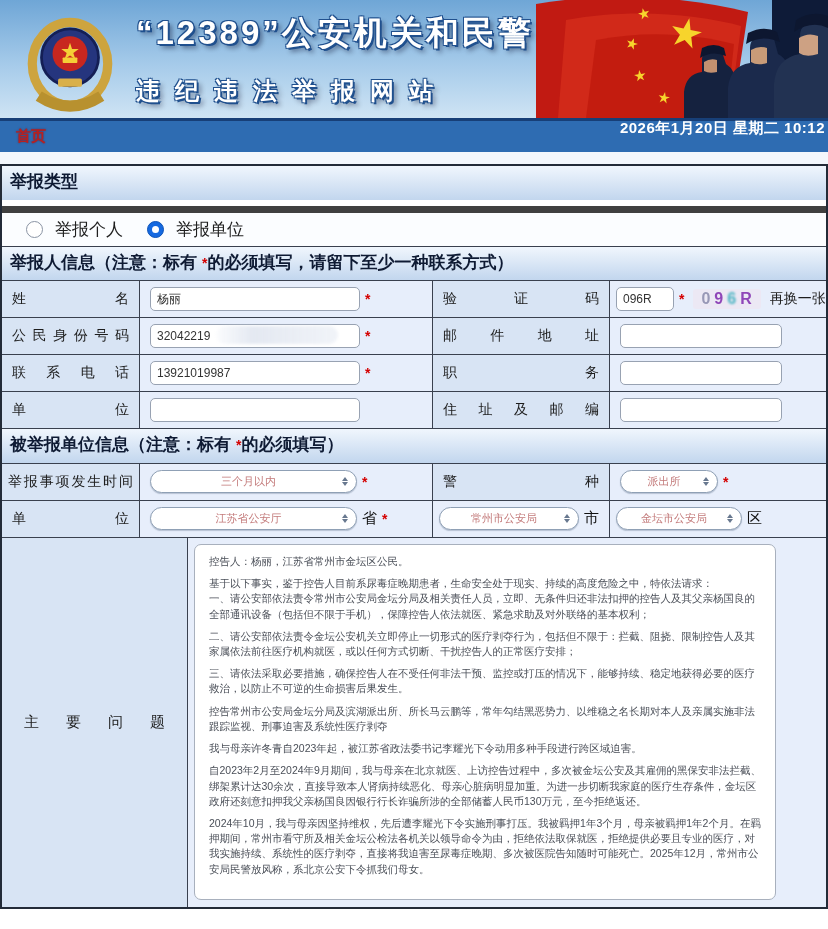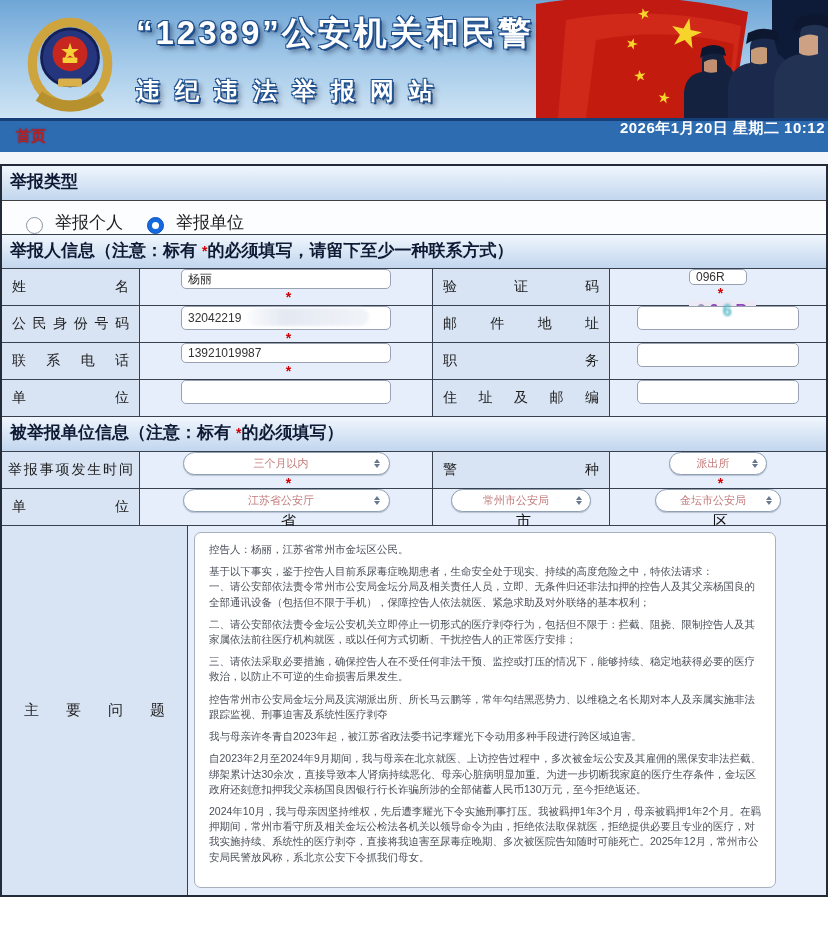--- a/index.html
+++ b/index.html
@@ -24,23 +24,23 @@
   .gap{height:12px;background:#f3f7fc;}
 
   
   .form{border:2px solid #232b38;border-top-width:2px;}
   .sec{background:linear-gradient(180deg,#f0f6fd,#c2d6ee);padding:4px 8px 5px;font-weight:bold;font-size:17px;color:#0e1a33;border-top:1px solid #39404e;line-height:1.45;}
   .sec.first{border-top:none;}
   .row{display:flex;border-top:1px solid #39404e;}
   .c1{width:137px;}.c2{width:293px;}.c3{width:177px;}.c4{flex:1;min-width:0;}
   .cell{display:flex;align-items:center;padding:0 10px;box-sizing:border-box;}
   .lblc{background:#d8e4f4;}
-  .fldc{background:#e7eefb;border-left:1px solid #39404e;flex-direction:column;}
+  .fldc{background:#e7eefb;border-left:1px solid #39404e;}
   .h36{height:36px;}
-  .radio-row{height:33px;background:#fbfdff;display:flex;align-items:flex-end;border-top:1px solid #404040;}
+  .radio-row{height:33px;background:#fbfdff;display:flex;align-items:center;border-top:7px solid #404040;margin-top:6px;}
   .lbl{font-size:14px;color:#1d1d1d;}
   .spread{display:flex;justify-content:space-between;flex:1;}
   .req{color:#d40000;font-weight:bold;margin-left:5px;font-size:14px;}
 
   .txt{height:22px;border:1px solid #98a2b2;border-radius:5px;background:#fff;padding:0 6px;font-size:12px;color:#333;width:196px;box-sizing:content-box;outline:none;font-family:inherit;}
   .w150{width:148px;}.w46{width:44px;}
 
   .radio{width:15px;height:15px;border-radius:50%;border:1px solid #8a94a4;background:#fff;margin:0 12px 0 24px;position:relative;cursor:pointer;flex:0 0 auto;}
   .radio.checked{border-color:#0d53b8;background:#1569e0;}
   .radio.checked::after{content:"";position:absolute;left:4px;top:4px;right:4px;bottom:4px;background:#fff;border-radius:50%;}

